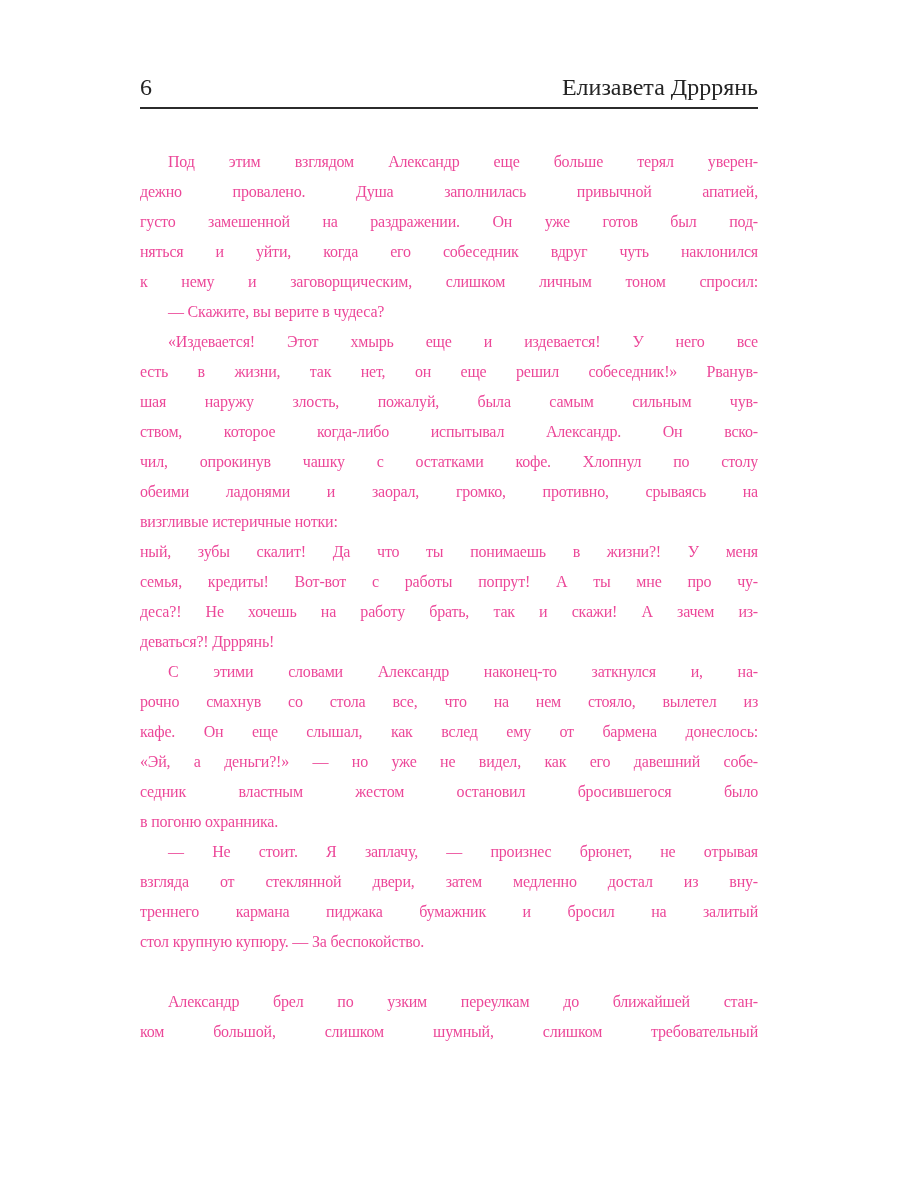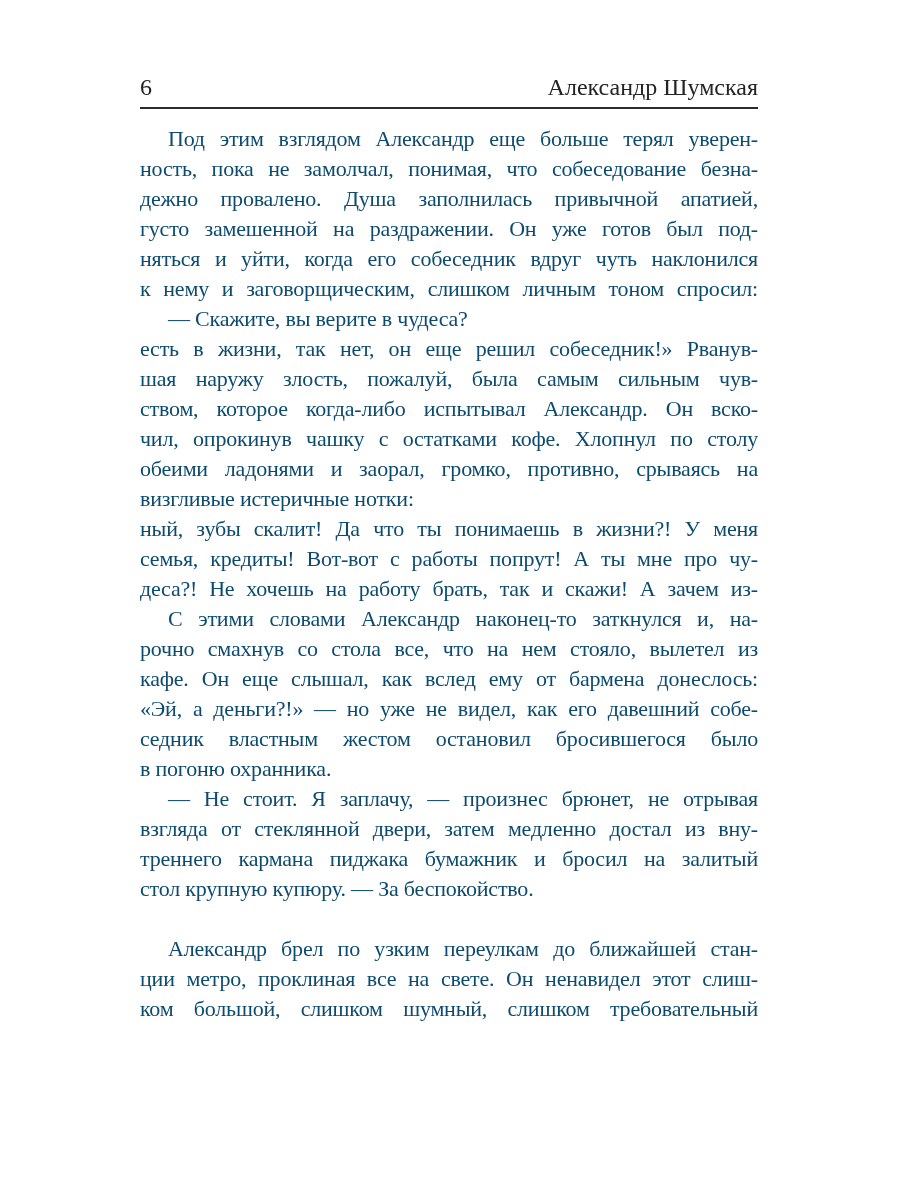--- a/index.html
+++ b/index.html
@@ -31,25 +31,25 @@
     line-height: 26px;
     color: #242424;
   }
   .header-rule {
     margin-top: 7px;
     border: none;
     border-top: 2px solid #2b2b2b;
     width: 100%;
   }
   .body-text {
-    margin-top: 15px;
-    font-size: 22px;
+    margin-top: 38px;
+    font-size: 16px;
     line-height: 30px;
     letter-spacing: -0.2px;
-    color: #0c4a6e;
+    color: #ec4899;
   }
   .para {
     margin: 0;
     padding: 0;
   }
   .line {
     height: 30px;
     overflow: hidden;
     text-align: justify;
     text-align-last: justify;
@@ -67,66 +67,66 @@
   }
 </style>
 </head>
 <body>
 
 <div class="page">
   <div class="content">
 
     <div class="running-header">
       <span>6</span>
-      <span>Александр Шумская</span>
+      <span>Елизавета Дрррянь</span>
     </div>
 
     <hr class="header-rule">
 
     <div class="body-text">
         <div class="para">
           <div class="line indent">Под этим взглядом Александр еще больше терял уверен-</div>
-          <div class="line">ность, пока не замолчал, понимая, что собеседование безна-</div>
           <div class="line">дежно провалено. Душа заполнилась привычной апатией,</div>
           <div class="line">густо замешенной на раздражении. Он уже готов был под-</div>
           <div class="line">няться и уйти, когда его собеседник вдруг чуть наклонился</div>
           <div class="line">к нему и заговорщическим, слишком личным тоном спросил:</div>
         </div>
         <div class="para">
           <div class="line indent left">— Скажите, вы верите в чудеса?</div>
         </div>
         <div class="para">
+          <div class="line indent">«Издевается! Этот хмырь еще и издевается! У него все</div>
           <div class="line">есть в жизни, так нет, он еще решил собеседник!» Рванув-</div>
           <div class="line">шая наружу злость, пожалуй, была самым сильным чув-</div>
           <div class="line">ством, которое когда-либо испытывал Александр. Он вско-</div>
           <div class="line">чил, опрокинув чашку с остатками кофе. Хлопнул по столу</div>
           <div class="line">обеими ладонями и заорал, громко, противно, срываясь на</div>
           <div class="line left">визгливые истеричные нотки:</div>
         </div>
         <div class="para">
           <div class="line">ный, зубы скалит! Да что ты понимаешь в жизни?! У меня</div>
           <div class="line">семья, кредиты! Вот-вот с работы попрут! А ты мне про чу-</div>
           <div class="line">деса?! Не хочешь на работу брать, так и скажи! А зачем из-</div>
+          <div class="line left">деваться?! Дрррянь!</div>
         </div>
         <div class="para">
           <div class="line indent">С этими словами Александр наконец-то заткнулся и, на-</div>
           <div class="line">рочно смахнув со стола все, что на нем стояло, вылетел из</div>
           <div class="line">кафе. Он еще слышал, как вслед ему от бармена донеслось:</div>
           <div class="line">«Эй, а деньги?!» — но уже не видел, как его давешний собе-</div>
           <div class="line">седник властным жестом остановил бросившегося было</div>
           <div class="line left">в погоню охранника.</div>
         </div>
         <div class="para">
           <div class="line indent">— Не стоит. Я заплачу, — произнес брюнет, не отрывая</div>
           <div class="line">взгляда от стеклянной двери, затем медленно достал из вну-</div>
           <div class="line">треннего кармана пиджака бумажник и бросил на залитый</div>
           <div class="line left">стол крупную купюру. — За беспокойство.</div>
         </div>
         <div class="section-spacer"></div>
         <div class="para">
           <div class="line indent">Александр брел по узким переулкам до ближайшей стан-</div>
-          <div class="line">ции метро, проклиная все на свете. Он ненавидел этот слиш-</div>
           <div class="line">ком большой, слишком шумный, слишком требовательный</div>
         </div>
       </div>
 
   </div>
 </div>
 
 </body></html>

